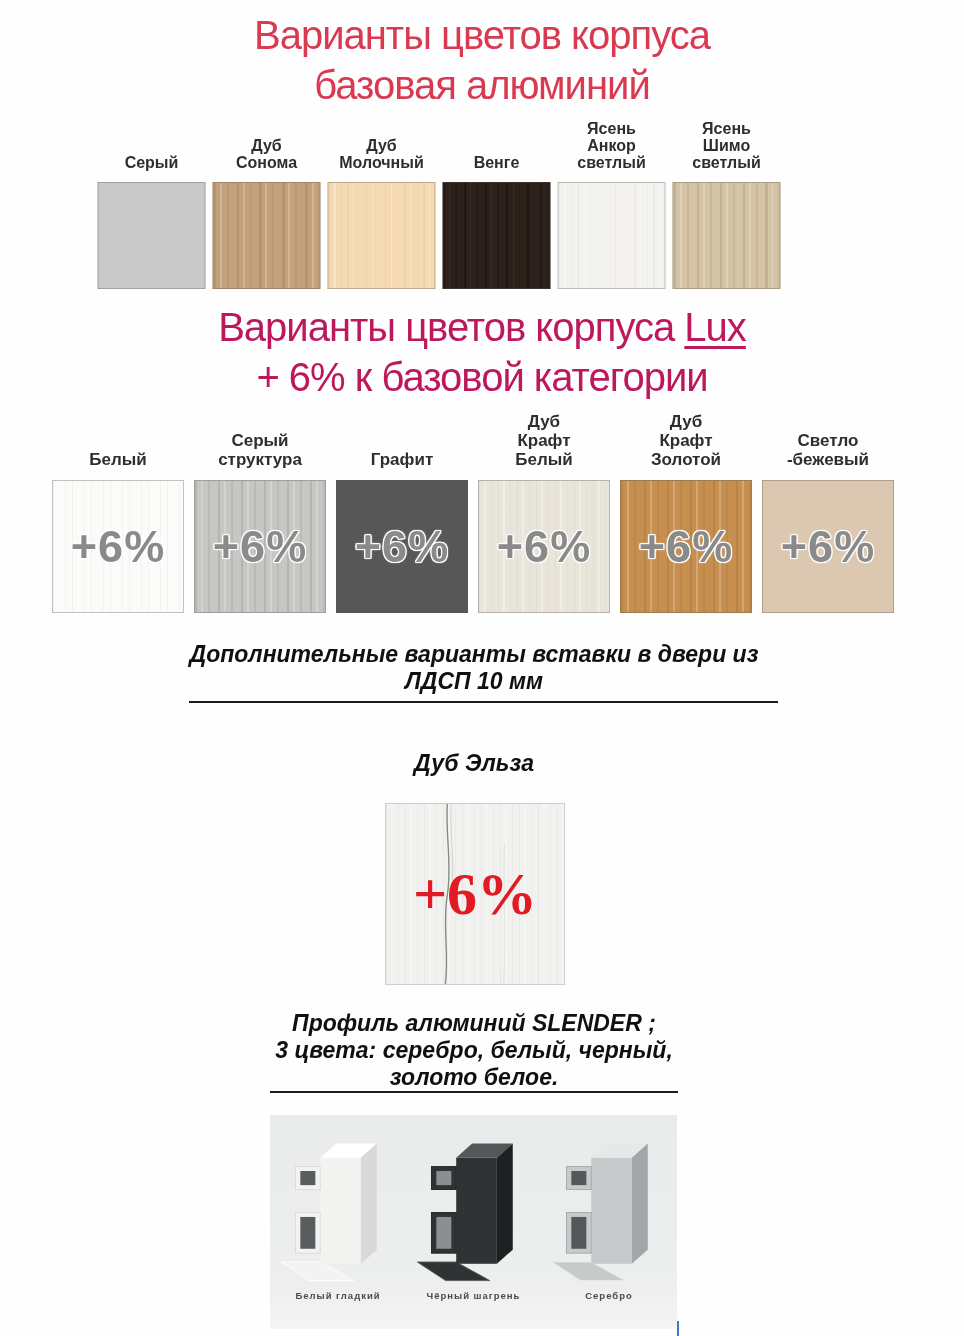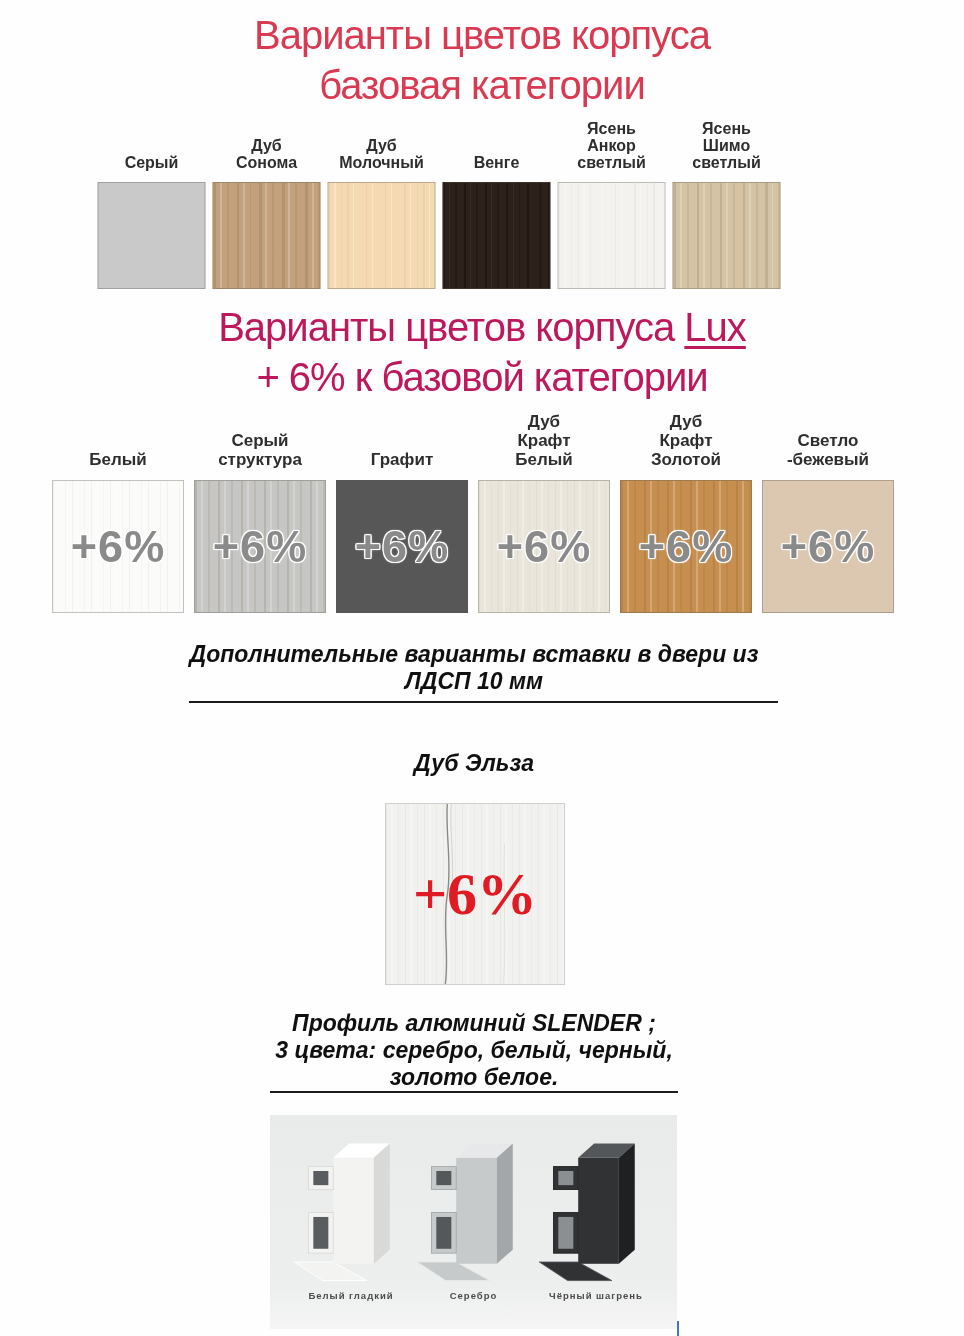--- a/index.html
+++ b/index.html
@@ -86,38 +86,38 @@
   }
   #elza-swatch .crack{position:absolute;inset:0;}
   #elza-plus{
     position:absolute;inset:0;display:flex;align-items:center;justify-content:center;
     font-family:"Liberation Serif",serif;font-size:60px;font-weight:700;
   }
 
   
   #photo{
     position:absolute;left:270px;top:1115px;width:407px;height:214px;
-    display:flex;justify-content:space-between;padding:12px 21px 0;box-sizing:border-box;
+    display:flex;justify-content:space-between;padding:12px 8px 0;box-sizing:border-box;
   }
   .profile-fig{position:relative;width:120px;height:190px;flex:none;}
   .profile-fig svg{position:absolute;left:0;top:6px;width:118px;height:152px;}
   .profile-label{
     position:absolute;left:-8px;right:-8px;bottom:16px;text-align:center;
     font-size:9.5px;font-weight:700;letter-spacing:1px;color:#4b4b4b;white-space:nowrap;
   }
   #caret{position:absolute;left:677px;top:1321px;width:2px;height:15px;background:#4576c4;}
 </style>
 </head>
 <body>
 
 <div class="page">
 
   <div class="big-title" id="title1" style="color: rgb(217, 58, 82);">
     <div>Варианты цветов корпуса</div>
-    <div>базовая категории</div>
+    <div>базовая алюминий</div>
   </div>
 
   <div class="swatch-row" id="row1">
       <div class="sw-col">
         <div class="sw-label">Серый</div>
         <div class="sw tex-flat" style="background-color: rgb(201, 201, 201);"></div>
       </div>
       <div class="sw-col">
         <div class="sw-label">Дуб<br>Сонома</div>
         <div class="sw tex-wood" style="background-color: rgb(194, 161, 124);"></div>
@@ -218,41 +218,41 @@
           <polygon points="92,28 110,12 110,132 92,148" fill="#d9d9d7"></polygon>
           <rect x="18" y="38" width="28" height="26" fill="#f3f3f1" stroke="#d9d9d7" stroke-width="1"></rect>
           <rect x="23.5" y="43" width="17" height="16" fill="#5a5d60"></rect>
           <rect x="18" y="90" width="28" height="46" fill="#f3f3f1" stroke="#d9d9d7" stroke-width="1"></rect>
           <rect x="23.5" y="95" width="17" height="36" fill="#5a5d60"></rect>
         </svg>
         <div class="profile-label">Белый гладкий</div>
       </div>
       <div class="profile-fig">
         <svg viewBox="0 0 130 172">
+          <polygon points="2,146 46,146 84,167 34,167" fill="#303234" stroke="#54575a" stroke-width="1"></polygon>
+          <rect x="46" y="28" width="46" height="120" fill="#303234"></rect>
+          <polygon points="46,28 64,12 110,12 92,28" fill="#54575a"></polygon>
+          <polygon points="92,28 110,12 110,132 92,148" fill="#1e2022"></polygon>
+          <rect x="18" y="38" width="28" height="26" fill="#303234" stroke="#1e2022" stroke-width="1"></rect>
+          <rect x="23.5" y="43" width="17" height="16" fill="#8b8f92"></rect>
+          <rect x="18" y="90" width="28" height="46" fill="#303234" stroke="#1e2022" stroke-width="1"></rect>
+          <rect x="23.5" y="95" width="17" height="36" fill="#8b8f92"></rect>
+        </svg>
+        <div class="profile-label">Чёрный шагрень</div>
+      </div>
+      <div class="profile-fig">
+        <svg viewBox="0 0 130 172">
           <polygon points="2,146 46,146 84,167 34,167" fill="#c7cacb" stroke="#e6e8e9" stroke-width="1"></polygon>
           <rect x="46" y="28" width="46" height="120" fill="#c7cacb"></rect>
           <polygon points="46,28 64,12 110,12 92,28" fill="#e6e8e9"></polygon>
           <polygon points="92,28 110,12 110,132 92,148" fill="#a3a7a9"></polygon>
           <rect x="18" y="38" width="28" height="26" fill="#c7cacb" stroke="#a3a7a9" stroke-width="1"></rect>
           <rect x="23.5" y="43" width="17" height="16" fill="#55585a"></rect>
           <rect x="18" y="90" width="28" height="46" fill="#c7cacb" stroke="#a3a7a9" stroke-width="1"></rect>
           <rect x="23.5" y="95" width="17" height="36" fill="#55585a"></rect>
         </svg>
         <div class="profile-label">Серебро</div>
       </div>
-      <div class="profile-fig">
-        <svg viewBox="0 0 130 172">
-          <polygon points="2,146 46,146 84,167 34,167" fill="#303234" stroke="#54575a" stroke-width="1"></polygon>
-          <rect x="46" y="28" width="46" height="120" fill="#303234"></rect>
-          <polygon points="46,28 64,12 110,12 92,28" fill="#54575a"></polygon>
-          <polygon points="92,28 110,12 110,132 92,148" fill="#1e2022"></polygon>
-          <rect x="18" y="38" width="28" height="26" fill="#303234" stroke="#1e2022" stroke-width="1"></rect>
-          <rect x="23.5" y="43" width="17" height="16" fill="#8b8f92"></rect>
-          <rect x="18" y="90" width="28" height="46" fill="#303234" stroke="#1e2022" stroke-width="1"></rect>
-          <rect x="23.5" y="95" width="17" height="36" fill="#8b8f92"></rect>
-        </svg>
-        <div class="profile-label">Чёрный шагрень</div>
-      </div>
     </div>
 
   <div id="caret"></div>
 
 </div>
 
 </body></html>

